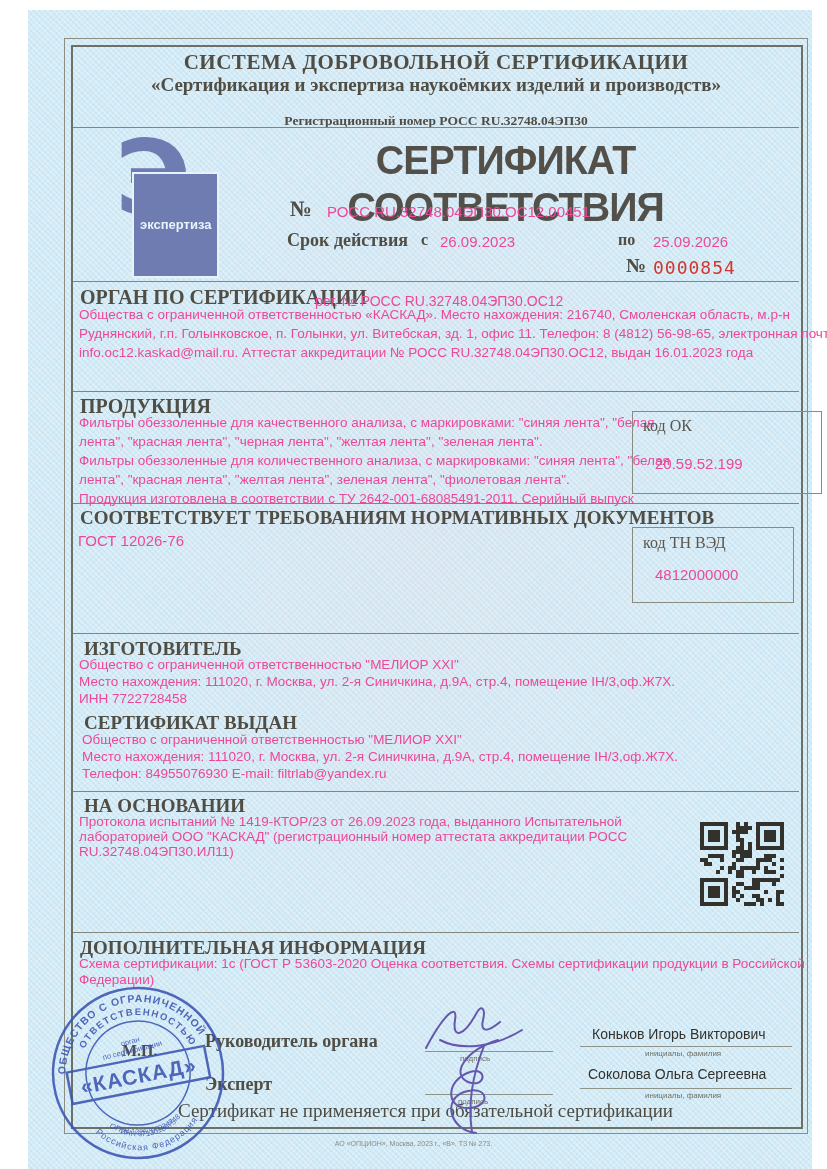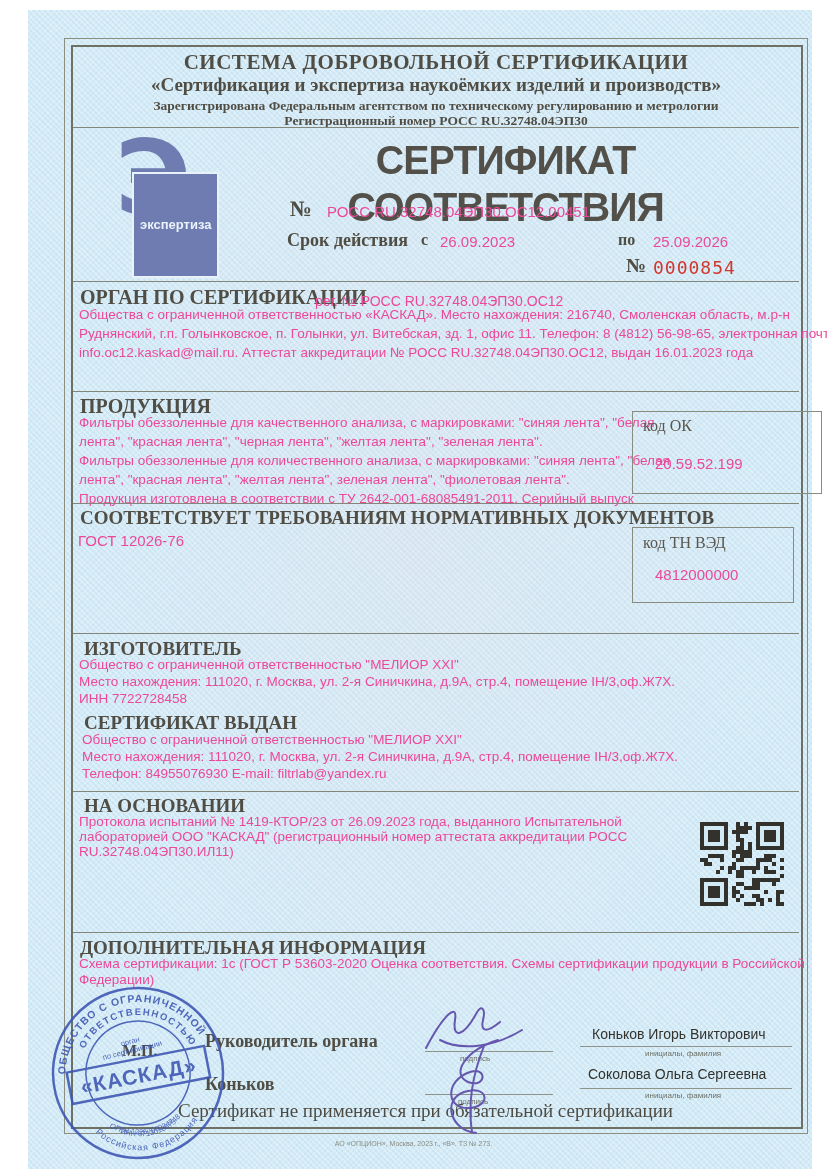--- a/index.html
+++ b/index.html
@@ -47,21 +47,20 @@
 </head>
 <body>
 
 <div class="page">
   <div class="paper"></div>
   <div class="frame-outer"></div>
   <div class="frame-inner"></div>
 
   <div class="abs serifb center" style="left:73px;top:74px;width:726px;font-size:19px;">«Сертификация и экспертиза наукоёмких изделий и производств»</div>
   <div class="abs serifb center" style="left:73px;top:50px;width:726px;font-size:21px;letter-spacing:0.5px;">СИСТЕМА ДОБРОВОЛЬНОЙ СЕРТИФИКАЦИИ</div>
-  <div class="abs serifb center" style="left:73px;top:98px;width:726px;font-size:13.5px;">Зарегистрирована Федеральным агентством по техническому регулированию и метрологии</div>
   <div class="abs serifb center" style="left:73px;top:113px;width:726px;font-size:13.5px;">Регистрационный номер РОСС RU.32748.04ЭП30</div>
   <div class="hline" style="top:127px;"></div>
 
   <div class="logoE">
     <span>Э</span>
     <span class="logoTag">экспертиза</span>
   </div>
 
   <div class="abs title center" style="left:244px;top:137px;width:545px;">СЕРТИФИКАТ СООТВЕТСТВИЯ</div>
 
@@ -292,21 +291,21 @@
     <svg width="120" height="58" viewBox="0 0 120 58" xmlns="http://www.w3.org/2000/svg">
       <path d="M8 48 C26 14, 40 2, 37 20 C34 40, 46 36, 58 14 C63 4, 68 8, 65 20 C62 33, 70 32, 82 22 M22 40 C45 52, 78 46, 104 30" fill="none" stroke="#6557ad" stroke-width="2" stroke-linecap="round"></path>
     </svg>
   </div>
   <div class="sigline" style="left:425px;top:1051px;width:128px;"></div>
   <div class="caption" style="left:460px;top:1054px;">подпись</div>
   <div class="name nowrap" style="left:592px;top:1026px;">Коньков Игорь Викторович</div>
   <div class="sigline" style="left:580px;top:1046px;width:212px;"></div>
   <div class="caption" style="left:645px;top:1049px;">инициалы, фамилия</div>
 
-  <div class="abs serifb nowrap" style="left:205px;top:1074px;font-size:18px;">Коньков</div>
+  <div class="abs serifb nowrap" style="left:205px;top:1074px;font-size:18px;">Эксперт</div>
   <div class="abs" style="left:428px;top:1036px;z-index:3;">
     <svg width="95" height="100" viewBox="0 0 95 100" xmlns="http://www.w3.org/2000/svg">
       <path d="M70 4 C38 14, 22 38, 40 46 C58 53, 60 30, 42 36 C16 45, 18 74, 42 72 C64 70, 60 48, 36 56 C14 64, 22 94, 48 97 M56 10 C44 40, 40 70, 44 96" fill="none" stroke="#6557ad" stroke-width="2" stroke-linecap="round"></path>
     </svg>
   </div>
   <div class="sigline" style="left:425px;top:1094px;width:128px;"></div>
   <div class="caption" style="left:458px;top:1097px;">подпись</div>
   <div class="name nowrap" style="left:588px;top:1066px;">Соколова Ольга Сергеевна</div>
   <div class="sigline" style="left:580px;top:1088px;width:212px;"></div>
   <div class="caption" style="left:645px;top:1091px;">инициалы, фамилия</div>

